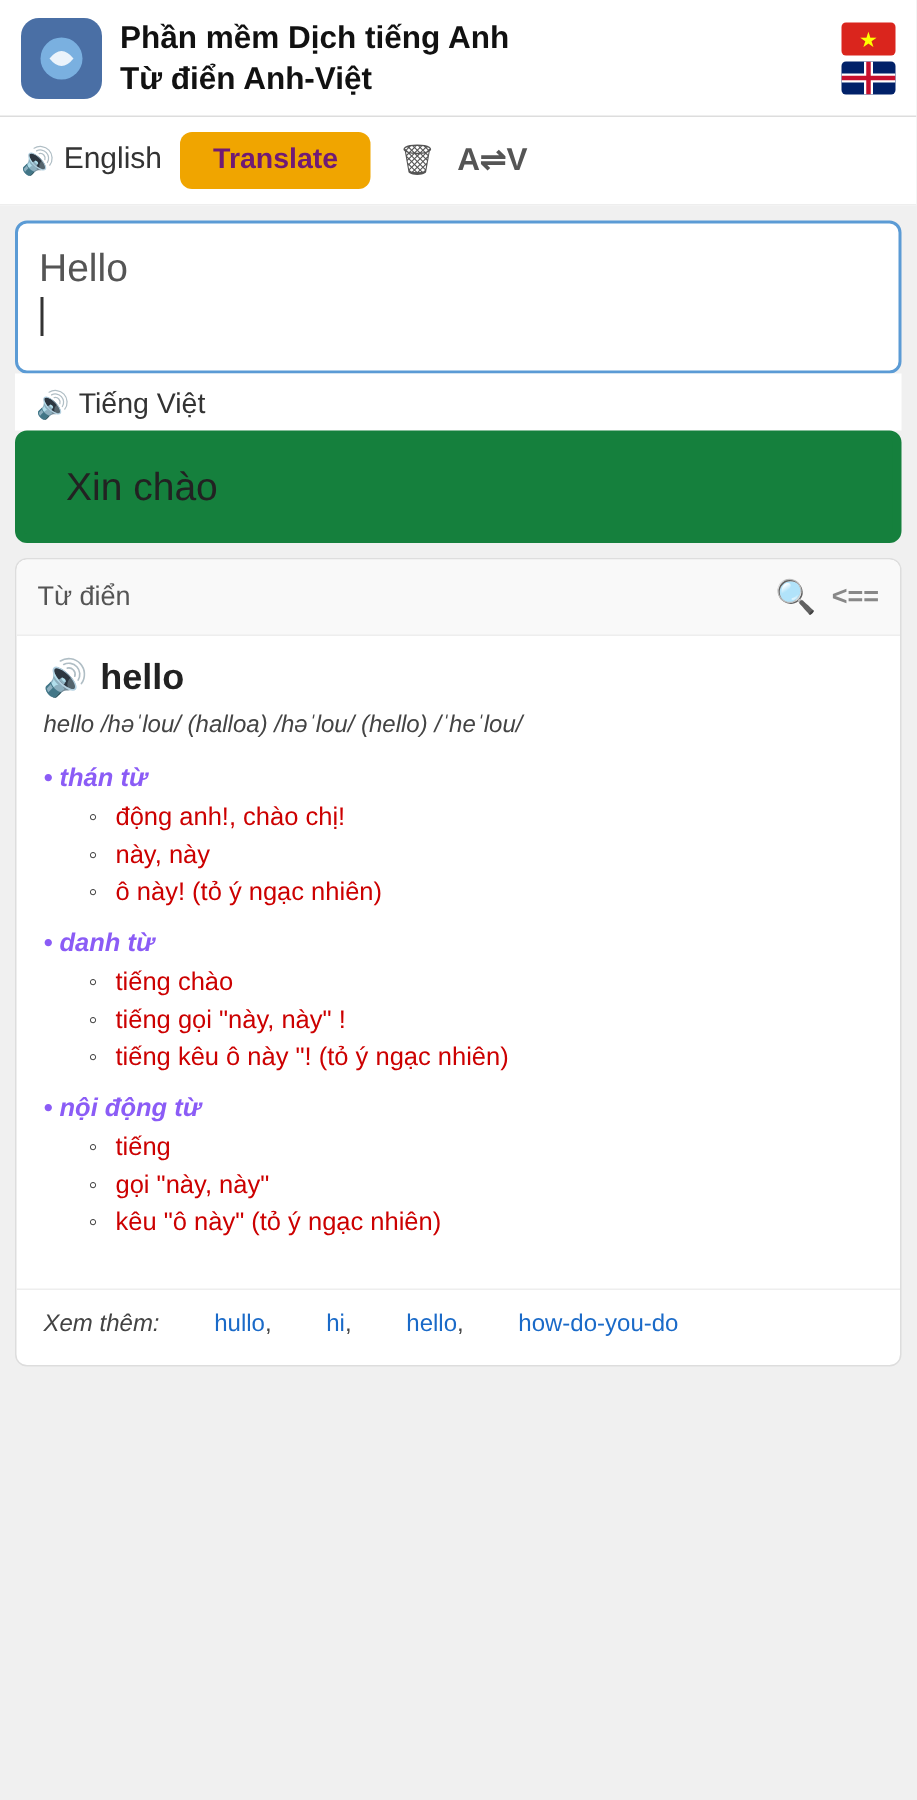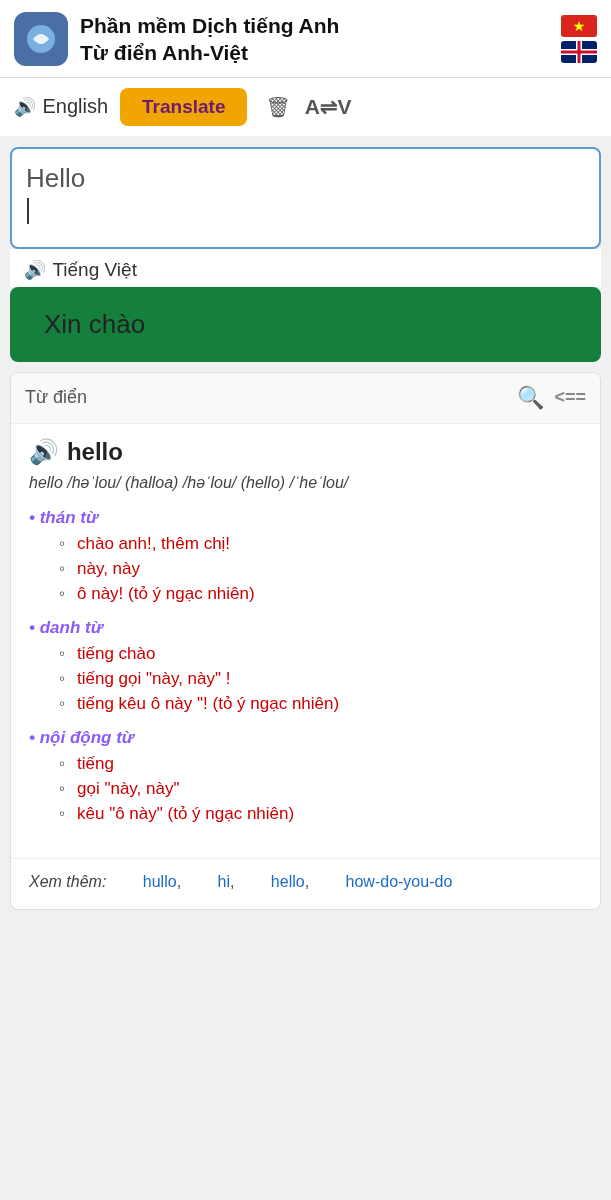--- a/index.html
+++ b/index.html
@@ -413,21 +413,21 @@
     <div class="dict-word-title">
       <span>🔊</span>
       <span>hello</span>
     </div>
 
     <div class="dict-pronunciation">hello /həˈlou/ (halloa) /həˈlou/ (hello) /ˈheˈlou/</div>
 
     <div class="dict-section">
       <div class="dict-pos">thán từ</div>
       <ul class="dict-meanings">
-        <li>chào anh!, thêm chị!</li>
+        <li>động anh!, chào chị!</li>
         <li>này, này</li>
         <li>ô này! (tỏ ý ngạc nhiên)</li>
       </ul>
     </div>
 
     <div class="dict-section">
       <div class="dict-pos">danh từ</div>
       <ul class="dict-meanings">
         <li>tiếng chào</li>
         <li>tiếng gọi "này, này" !</li>

